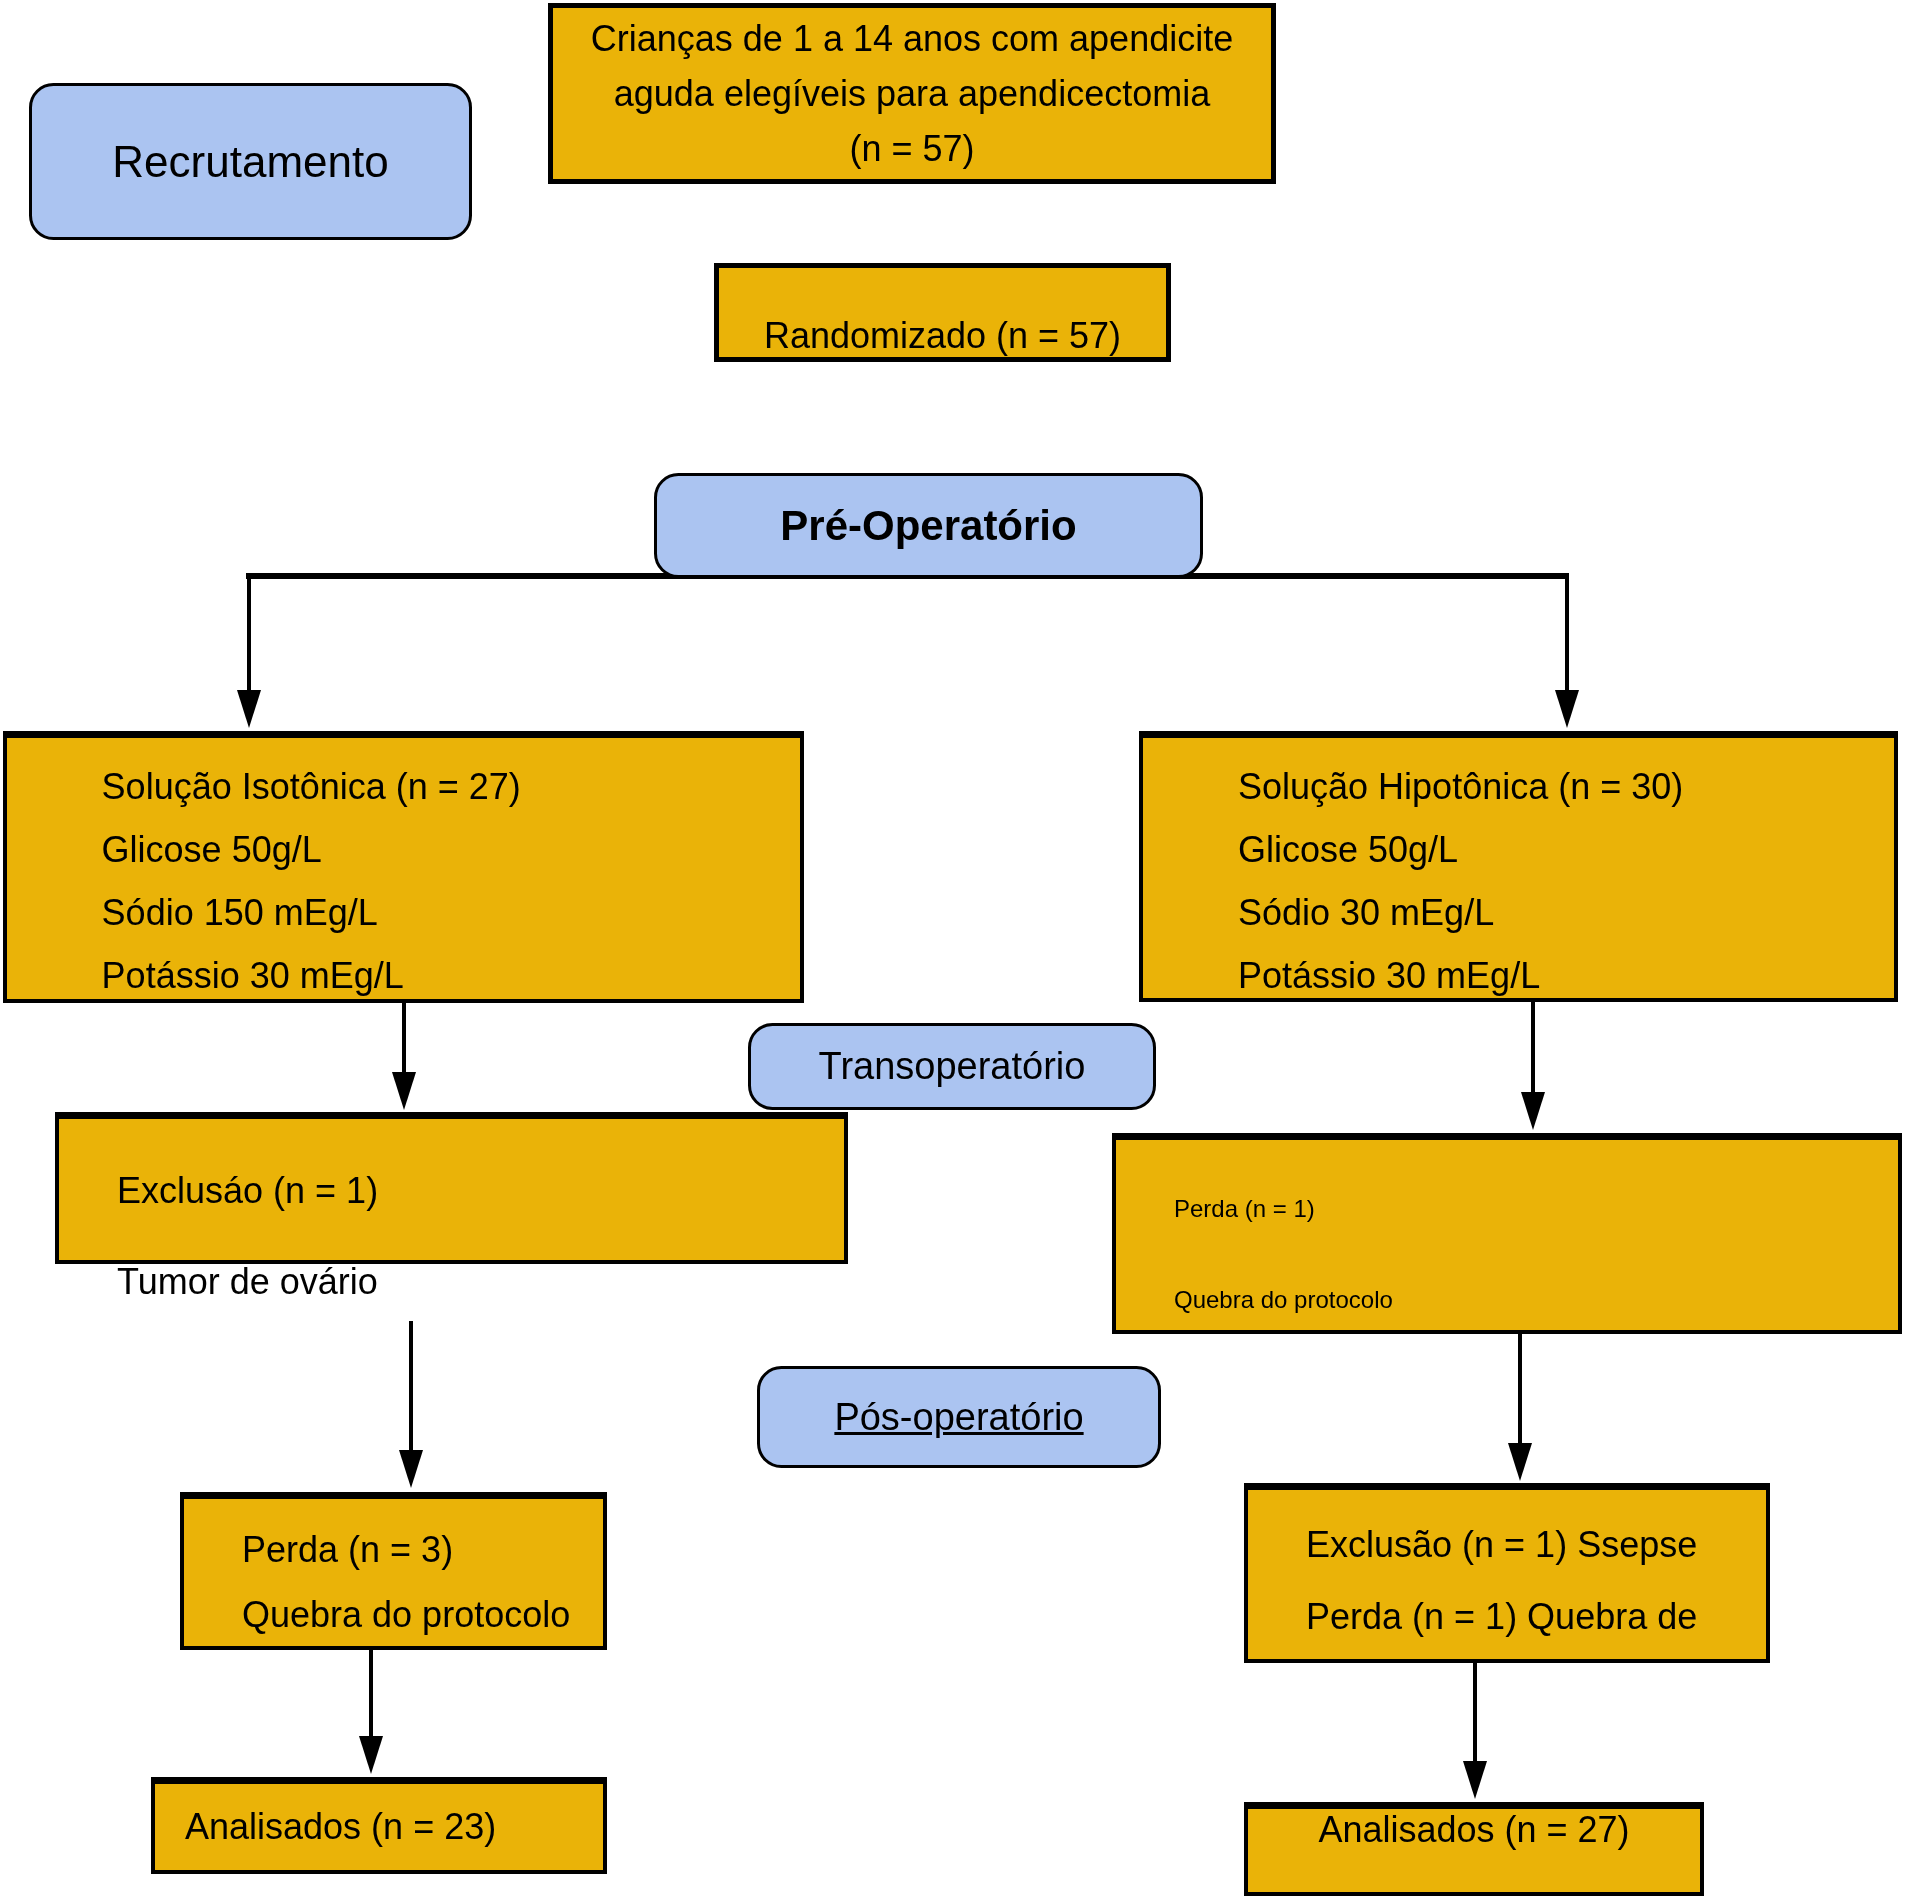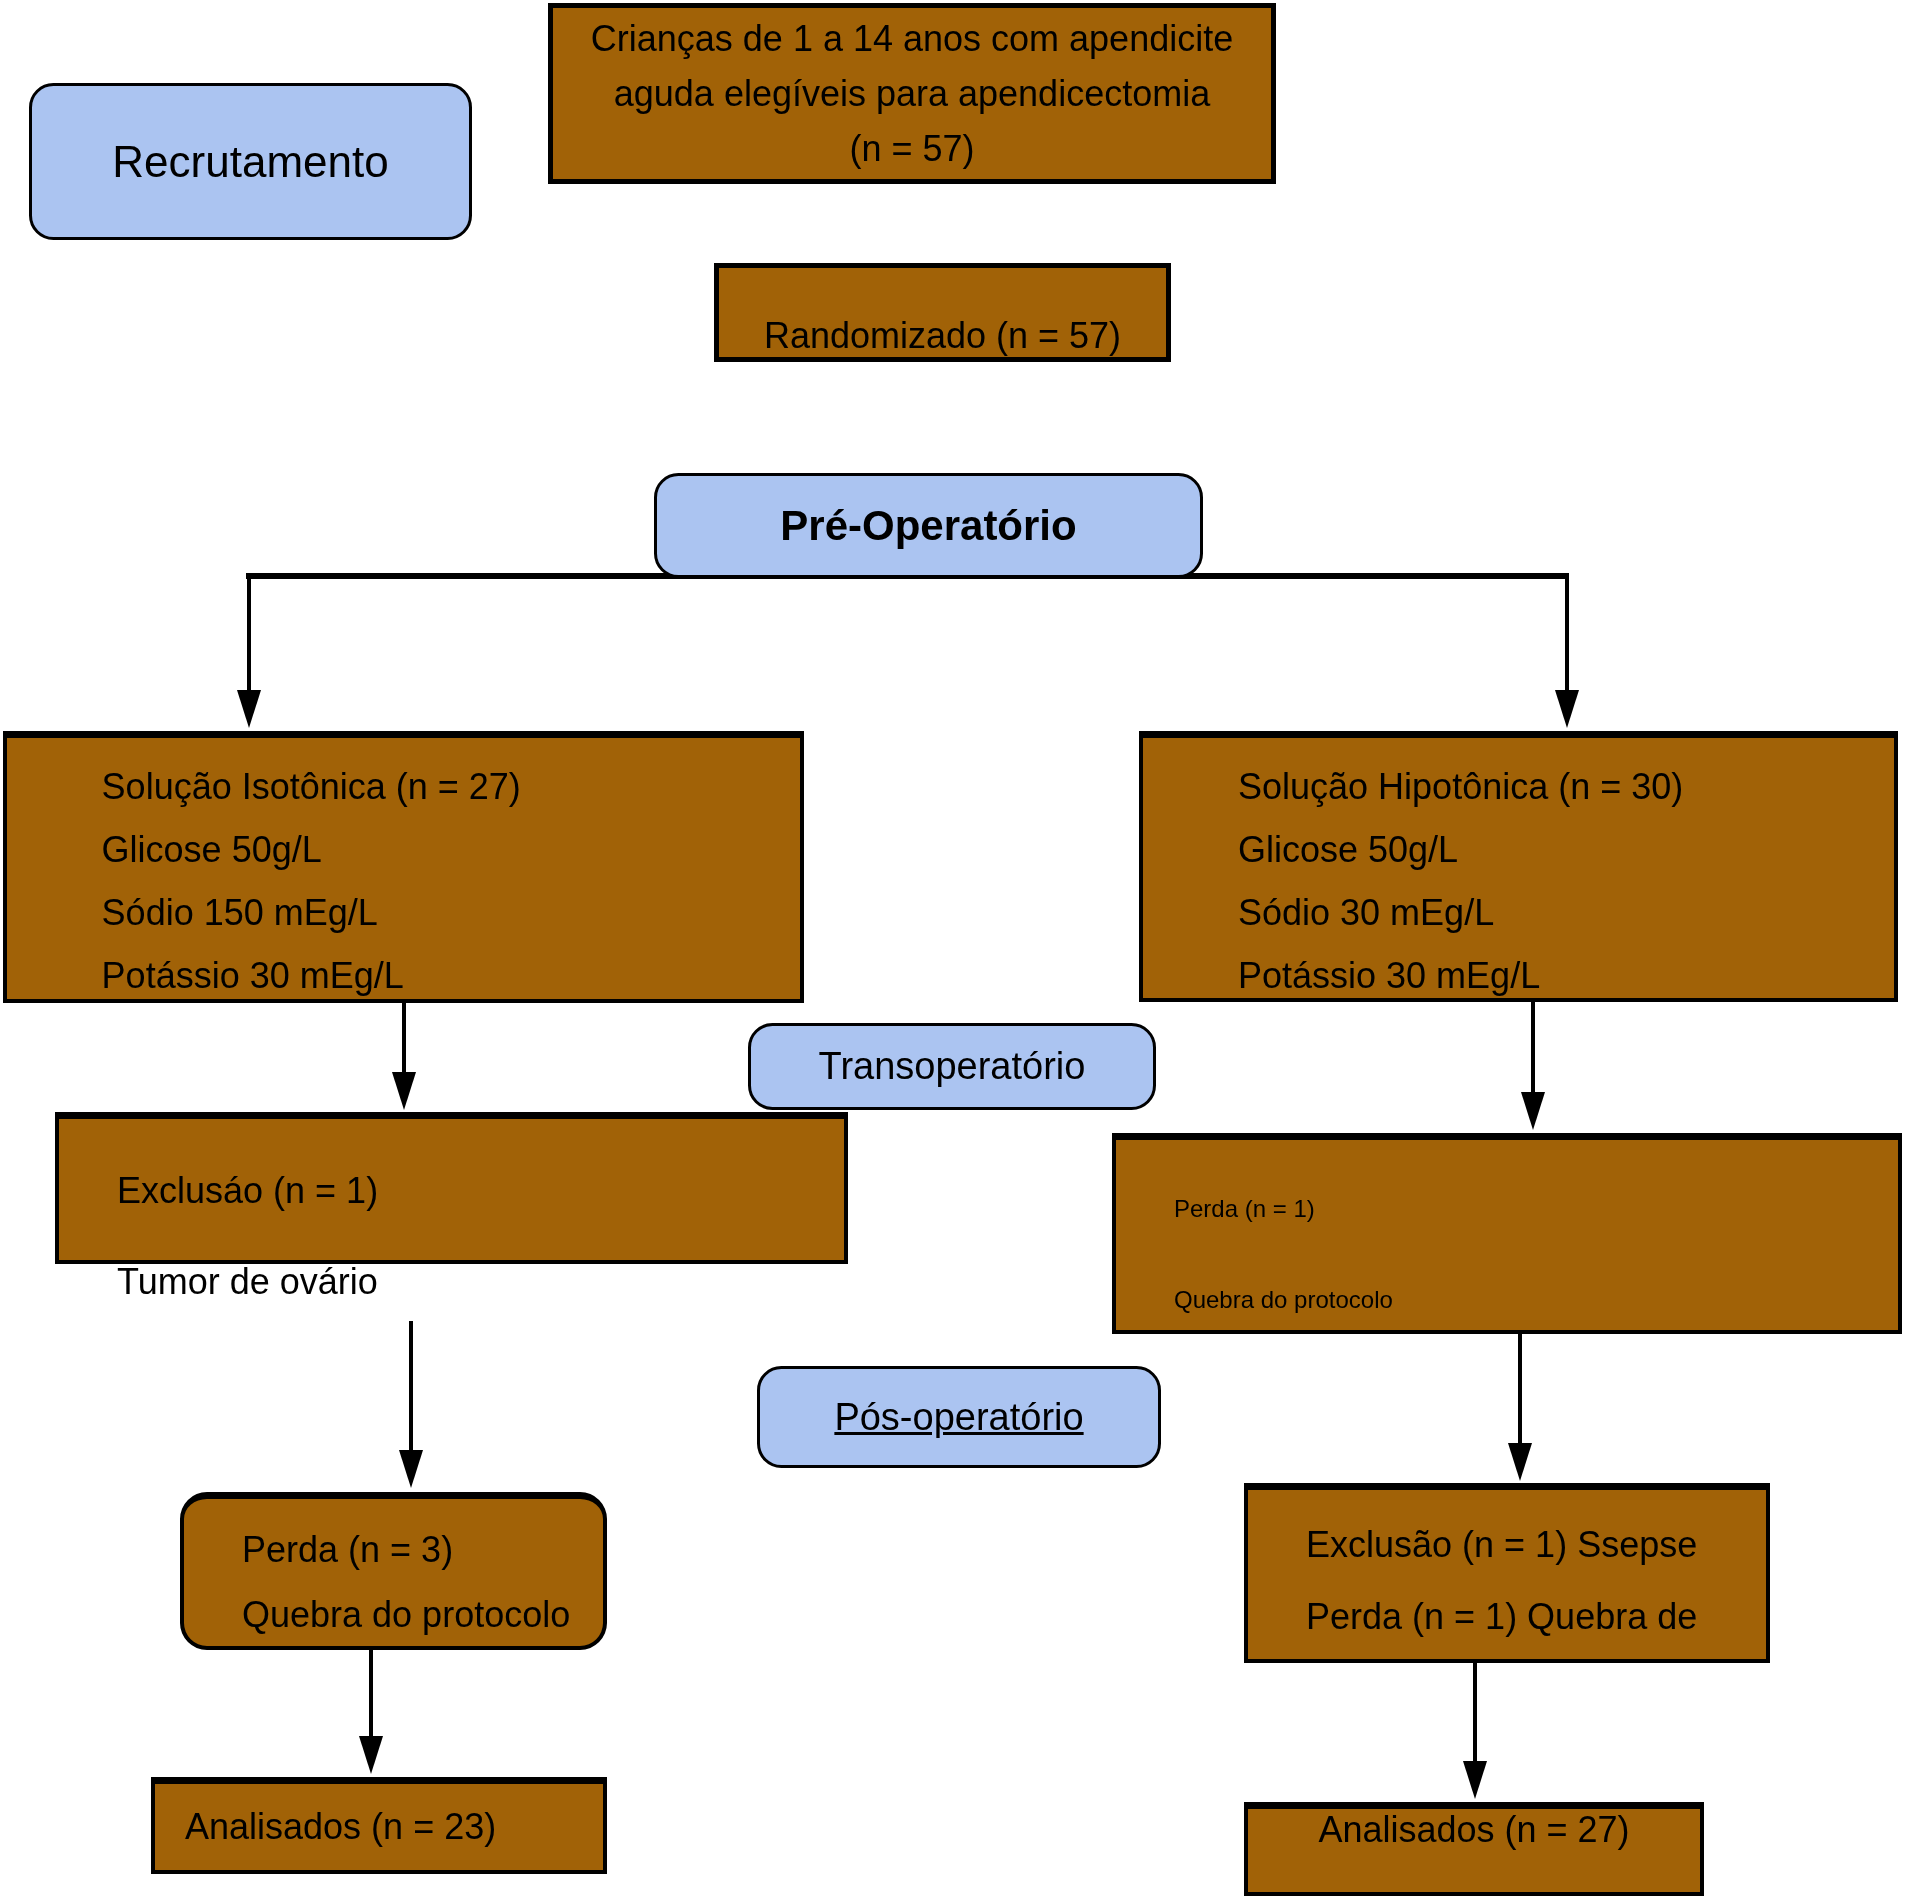--- a/index.html
+++ b/index.html
@@ -4,21 +4,21 @@
 <style>
   :root { --blue:#abc4f1; }
   html,body { margin:0; padding:0; background:#ffffff; }
   #stage {
     position:relative; width:1926px; height:1900px; background:#ffffff;
     font-family:"Liberation Sans", sans-serif; color:#000;
     overflow:hidden;
   }
   
   .box {
-    position:absolute; background:#a16207; border:4.5px solid #000; border-top-width:7px;
+    position:absolute; background:#eab308; border:4.5px solid #000; border-top-width:7px;
     box-sizing:border-box;
   }
   .box .line { white-space:nowrap; }
   
   .stagebox {
     position:absolute; background:var(--blue); border:3.8px solid #000; border-radius:24.4px;
     box-sizing:border-box; display:flex; align-items:center; justify-content:center;
     z-index:3;
   }
   
@@ -42,21 +42,21 @@
                  padding:16.7px 0 0 95px; z-index:2; }
 
   #transop     { left:748px; top:1023px; width:408px;  height:87px; font-size:38px; }
   #exclusion-iso { left:55px;   top:1112px; width:793px; height:152px; font-size:36px; line-height:91px;
                  padding:26px 0 0 58px; z-index:2; }
   #loss-hypo   { left:1112px; top:1133px; width:790px; height:201px; font-size:24px; line-height:91px;
                  padding:23px 0 12px 58px; z-index:2; }
 
   #postop      { left:757px; top:1366px; width:404px;  height:102px; font-size:38px;text-decoration:underline; }
   #loss-iso-post { left:180px; top:1492px; width:427px; height:158px; font-size:36px; line-height:65px;
-                 padding:18px 0 0 58px; z-index:2;border-radius:27px; }
+                 padding:18px 0 0 58px; z-index:2; }
   #excl-hypo-post { left:1244px; top:1483px; width:526px; height:180px; font-size:36px; line-height:72px;
                  padding:19px 0 0 58px; z-index:2; }
 
   #analyzed-iso  { left:151px;  top:1777px; width:456px; height:97px; display:flex; align-items:center;
                  padding-left:30px; font-size:36px; z-index:2; }
   #analyzed-hypo { left:1244px; top:1802px; width:460px; height:94px; display:flex; 
                  justify-content:center; font-size:36px; z-index:2; }
 
   #a1 { left:236px;  top:576px;  height:152px; }
   #a2 { left:1554px; top:576px;  height:152px; }

